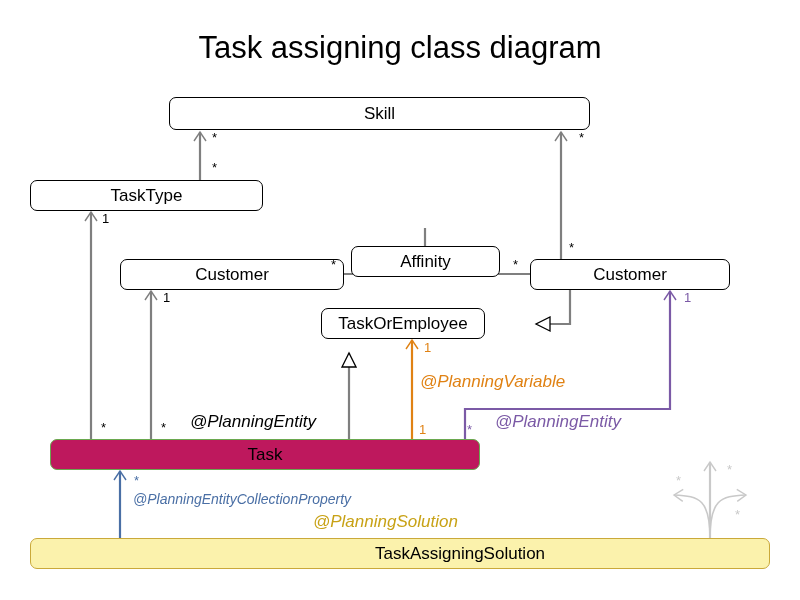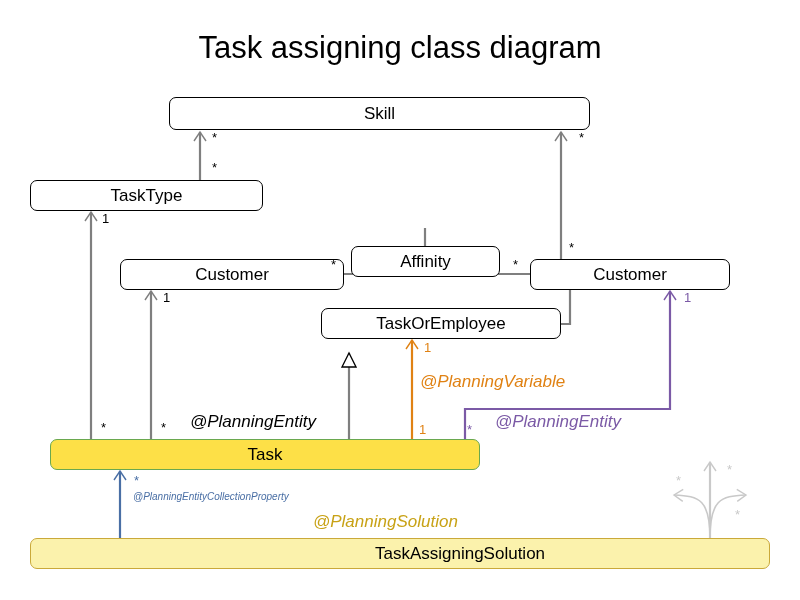--- a/index.html
+++ b/index.html
@@ -40,21 +40,21 @@
     border-radius: 7px;
     background: #ffffff;
     display: flex;
     align-items: center;
     justify-content: center;
     font-size: 17px;
     color: #000000;
     font-family: "Liberation Sans", sans-serif;
   }
   .cls-box.entity {
-    background: #fde047;
+    background: #be185d;
     border-color: #6aa84f;
   }
   .cls-box.solution {
     background: #fbf2ac;
     border-color: #caa93a;
   }
   .cls-box.solution .cls-label {
     width: 100%;
     text-align: center;
     padding-left: 120px;
@@ -145,36 +145,36 @@
   </div>
 
   <div class="cls-box" style="left:120px; top:259px; width:224px; height:31px;">
     <span class="cls-label">Customer</span>
   </div>
 
   <div class="cls-box" style="left:530px; top:259px; width:200px; height:31px;">
     <span class="cls-label">Customer</span>
   </div>
 
-  <div class="cls-box" style="left:321px; top:308px; width:240px; height:31px;">
+  <div class="cls-box" style="left:321px; top:308px; width:164px; height:31px;">
     <span class="cls-label">TaskOrEmployee</span>
   </div>
 
   <div class="cls-box entity" style="left:50px; top:439px; width:430px; height:31px;">
     <span class="cls-label">Task</span>
   </div>
 
   <div class="cls-box solution" style="left:30px; top:538px; width:740px; height:31px;">
     <span class="cls-label">TaskAssigningSolution</span>
   </div>
 
   <div class="ann" style="left:190px; top:412px; color:#000000;">@PlanningEntity</div>
   <div class="ann" style="left:420px; top:372px; color:#e08214;">@PlanningVariable</div>
   <div class="ann" style="left:495px; top:412px; color:#7b5aa6;">@PlanningEntity</div>
-  <div class="ann" style="left:133px; top:491px; color:#4a6fa5; font-size:10px;">@PlanningEntityCollectionProperty</div>
+  <div class="ann" style="left:133px; top:491px; color:#4a6fa5; font-size:14px;">@PlanningEntityCollectionProperty</div>
   <div class="ann" style="left:313px; top:512px; color:#c8a216;">@PlanningSolution</div>
 
   <div class="mult" style="left:212px; top:131px; color:#000;">*</div>
   <div class="mult" style="left:212px; top:161px; color:#000;">*</div>
 
   <div class="mult" style="left:579px; top:131px; color:#000;">*</div>
   <div class="mult" style="left:569px; top:241px; color:#000;">*</div>
 
   <div class="mult" style="left:102px; top:212px; color:#000;">1</div>
   <div class="mult" style="left:101px; top:421px; color:#000;">*</div>

